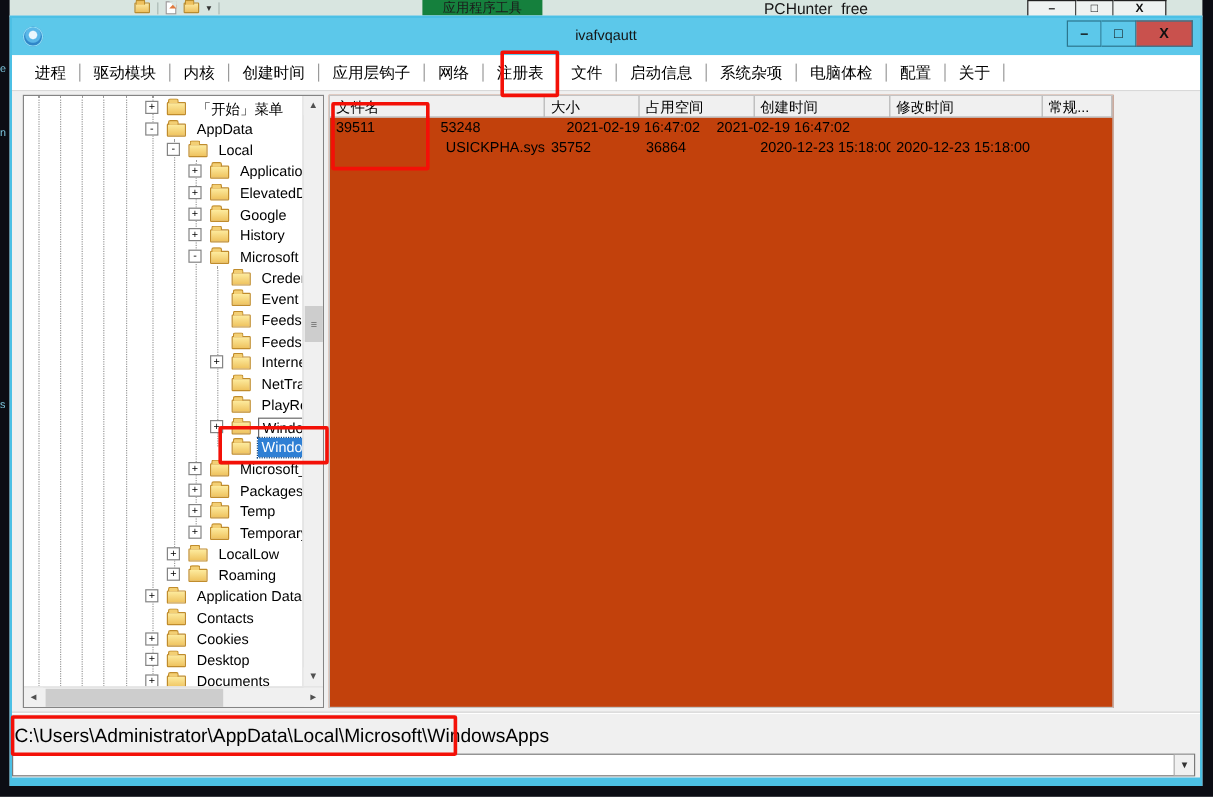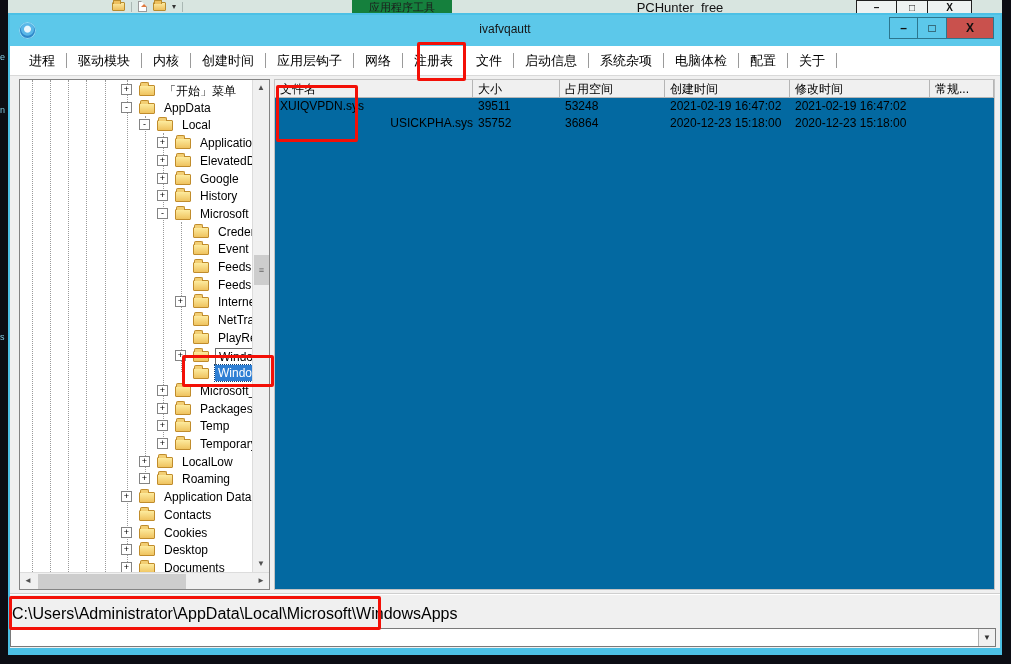--- a/index.html
+++ b/index.html
@@ -56,21 +56,21 @@
   
   .vscroll { position:absolute; right:0; top:0; width:17px; height:492px; background:#f0f0f0; border-left:1px solid #dcdcdc; }
   .hscroll { position:absolute; left:0; bottom:0; width:249px; height:17px; background:#f0f0f0; border-top:1px solid #dcdcdc; display:flex; align-items:center; }
   .sbtn { width:16px; height:16px; font-size:8px; color:#505050; text-align:center; line-height:16px; background:#f0f0f0; flex:0 0 auto; }
   .vscroll .sbtn { position:absolute; left:0; }
   .vthumb { position:absolute; left:1px; top:175px; width:15px; height:30px; background:#cdcdcd; color:#666; font-size:9px; line-height:30px; text-align:center; }
   .hthumb { position:absolute; left:18px; top:1px; width:148px; height:15px; background:#cdcdcd; }
   .hspacer { flex:1; }
 
   
-  .file-list { position:absolute; left:264px; top:64px; width:721px; height:511px; background:#0369a1; border:1px solid #c3c3c3; }
+  .file-list { position:absolute; left:264px; top:64px; width:654px; height:511px; background:#c2410c; border:1px solid #c3c3c3; }
   .lheader { display:flex; height:18px; background:#f0f0f0; }
   .hcell { font-size:12px; color:#000; padding:1px 0 0 5px; border-right:1px solid #b5b5b5; border-bottom:1px solid #b5b5b5; white-space:nowrap; overflow:hidden; }
   .hfill { flex:1; border-bottom:1px solid #b5b5b5; }
   .lrow { display:flex; height:17px; }
   .lcell { font-size:12px; color:#000; padding:1px 0 0 5px; white-space:nowrap; overflow:hidden; }
 
   
   .groove { position:absolute; left:0; top:578px; width:990px; height:2px; border-top:1px solid #cfcfcf; border-bottom:1px solid #fff; }
   .pathbar { position:absolute; left:0; top:582px; width:990px; height:29px; background:#f0f0f0; }
   .path-text { position:absolute; left:2px; top:8px; font-size:16px; color:#000; white-space:nowrap; }
@@ -307,21 +307,20 @@
         <div class="hcell" style="width: 198px;">文件名</div>
         <div class="hcell" style="width: 87px;">大小</div>
         <div class="hcell" style="width: 105px;">占用空间</div>
         <div class="hcell" style="width: 125px;">创建时间</div>
         <div class="hcell" style="width: 140px;">修改时间</div>
         <div class="hcell" style="width: 64px;">常规...</div>
         <div class="hfill"></div>
       </div>
     <div id="listrows">
         <div class="lrow">
-          <div class="lcell" style="width: 198px;">XUIQVPDN.sys</div>
           <div class="lcell" style="width: 87px;">39511</div>
           <div class="lcell" style="width: 105px;">53248</div>
           <div class="lcell" style="width: 125px;">2021-02-19 16:47:02</div>
           <div class="lcell" style="width: 140px;">2021-02-19 16:47:02</div>
           <div class="lcell" style="width: 64px;"></div>
         </div>
         <div class="lrow">
           <div class="lcell" style="width: 198px; text-align: right;">USICKPHA.sys</div>
           <div class="lcell" style="width: 87px;">35752</div>
           <div class="lcell" style="width: 105px;">36864</div>

